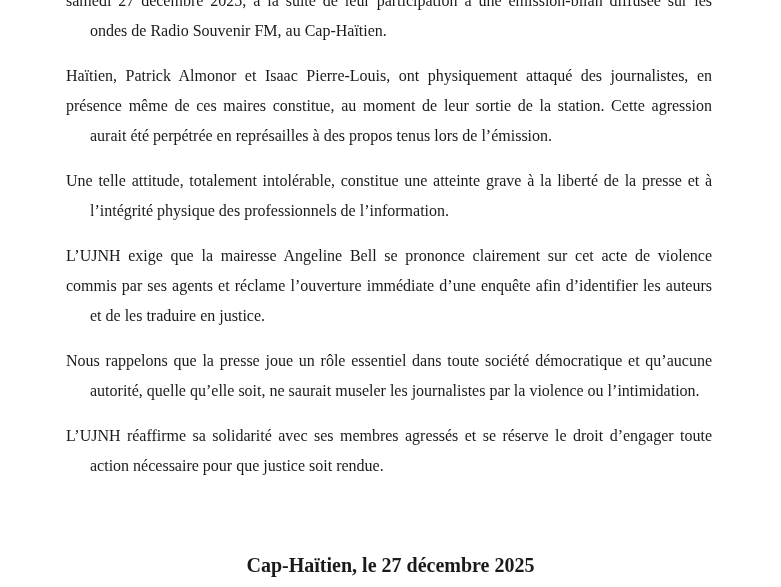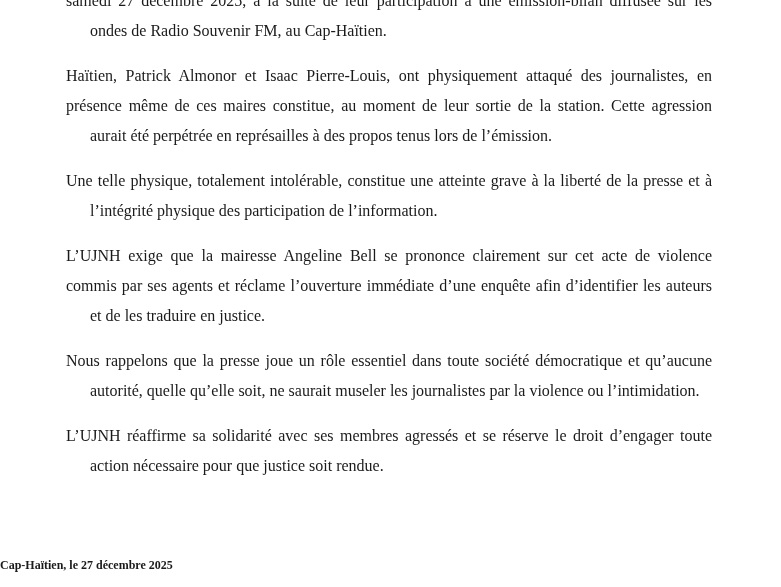--- a/index.html
+++ b/index.html
@@ -38,45 +38,45 @@
   }
   .line.last {
     text-align-last: left;
     margin-left: 24px;
   }
   .signature {
     position: absolute;
     left: 0;
     width: 781px;
     top: 553px;
-    text-align: left;
+    text-align: center;
     font-weight: bold;
-    font-size: 12px;
+    font-size: 20px;
     line-height: 24px;
   }
 </style>
 </head>
 <body>
 
 <div class="page">
 
   <div class="para">
     <span class="line">samedi 27 décembre 2025, à la suite de leur participation à une émission-bilan diffusée sur les</span>
     <span class="line last">ondes de Radio Souvenir FM, au Cap-Haïtien.</span>
   </div>
 
   <div class="para">
     <span class="line">Haïtien, Patrick Almonor et Isaac Pierre-Louis, ont physiquement attaqué des journalistes, en</span>
     <span class="line">présence même de ces maires constitue, au moment de leur sortie de la station. Cette agression</span>
     <span class="line last">aurait été perpétrée en représailles à des propos tenus lors de l’émission.</span>
   </div>
 
   <div class="para">
-    <span class="line">Une telle physique, totalement intolérable, constitue une atteinte grave à la liberté de la presse et à</span>
-    <span class="line last">l’intégrité physique des participation de l’information.</span>
+    <span class="line">Une telle attitude, totalement intolérable, constitue une atteinte grave à la liberté de la presse et à</span>
+    <span class="line last">l’intégrité physique des professionnels de l’information.</span>
   </div>
 
   <div class="para">
     <span class="line">L’UJNH exige que la mairesse Angeline Bell se prononce clairement sur cet acte de violence</span>
     <span class="line">commis par ses agents et réclame l’ouverture immédiate d’une enquête afin d’identifier les auteurs</span>
     <span class="line last">et de les traduire en justice.</span>
   </div>
 
   <div class="para">
     <span class="line">Nous rappelons que la presse joue un rôle essentiel dans toute société démocratique et qu’aucune</span>

